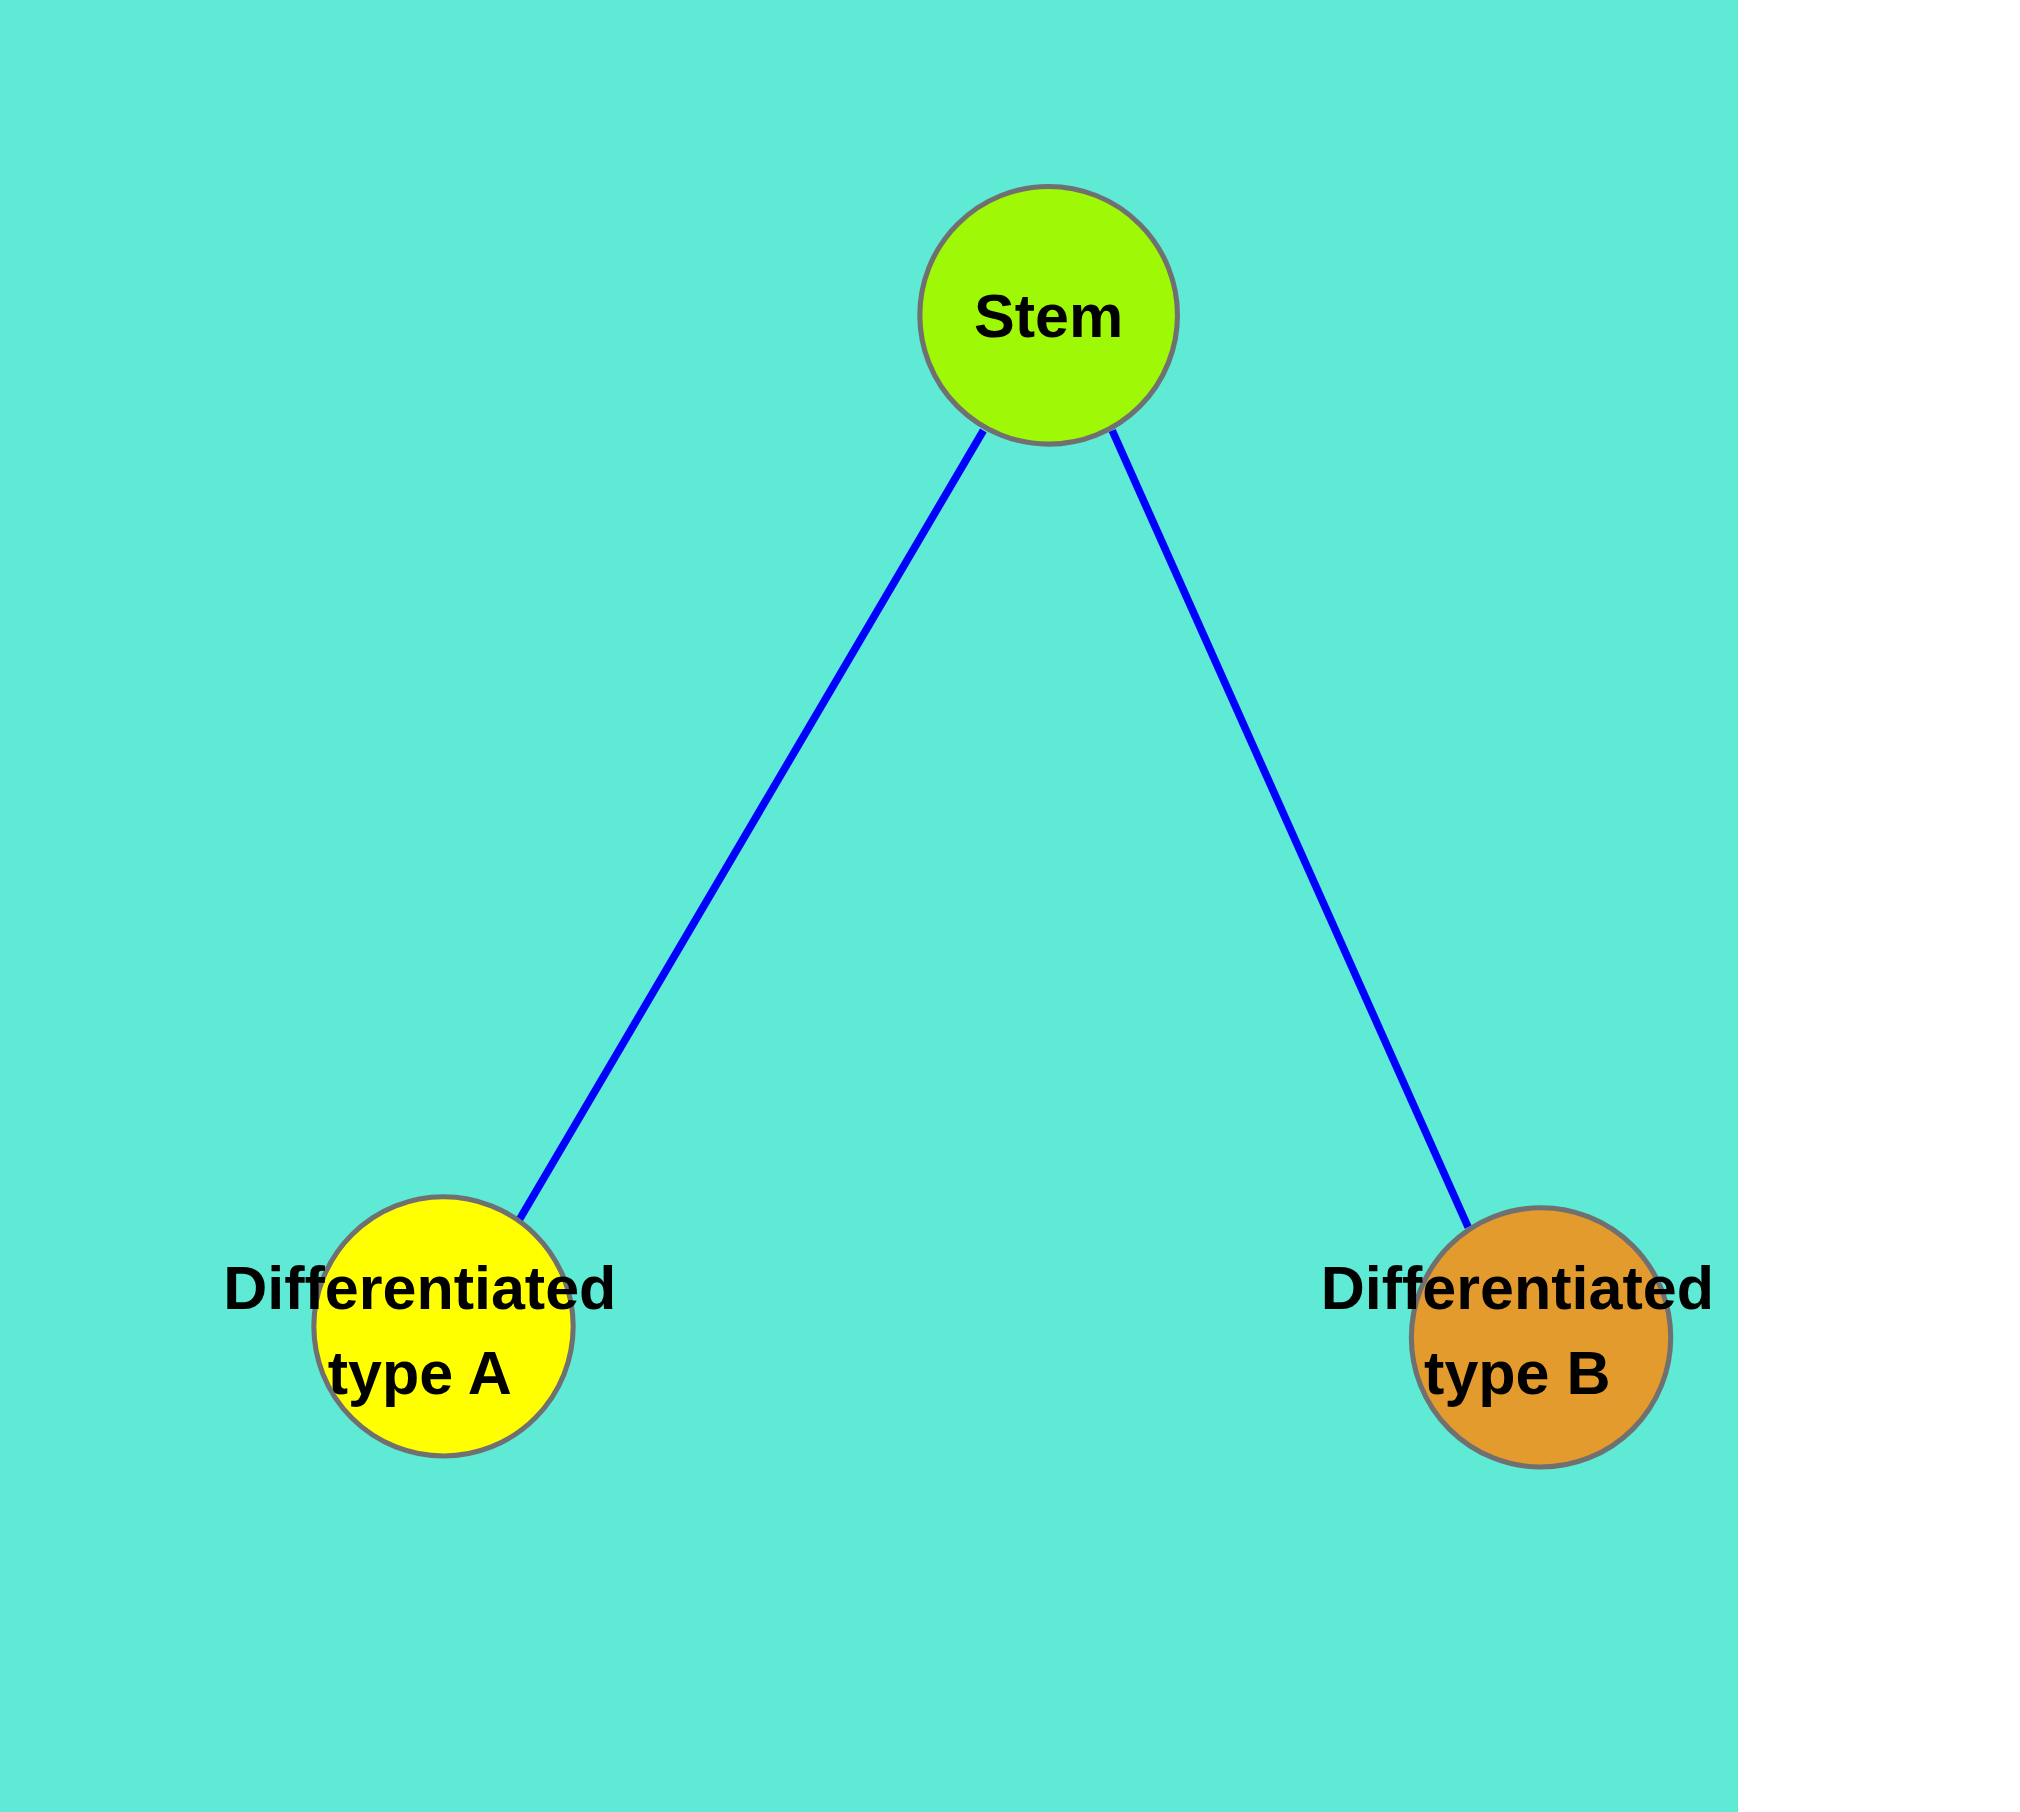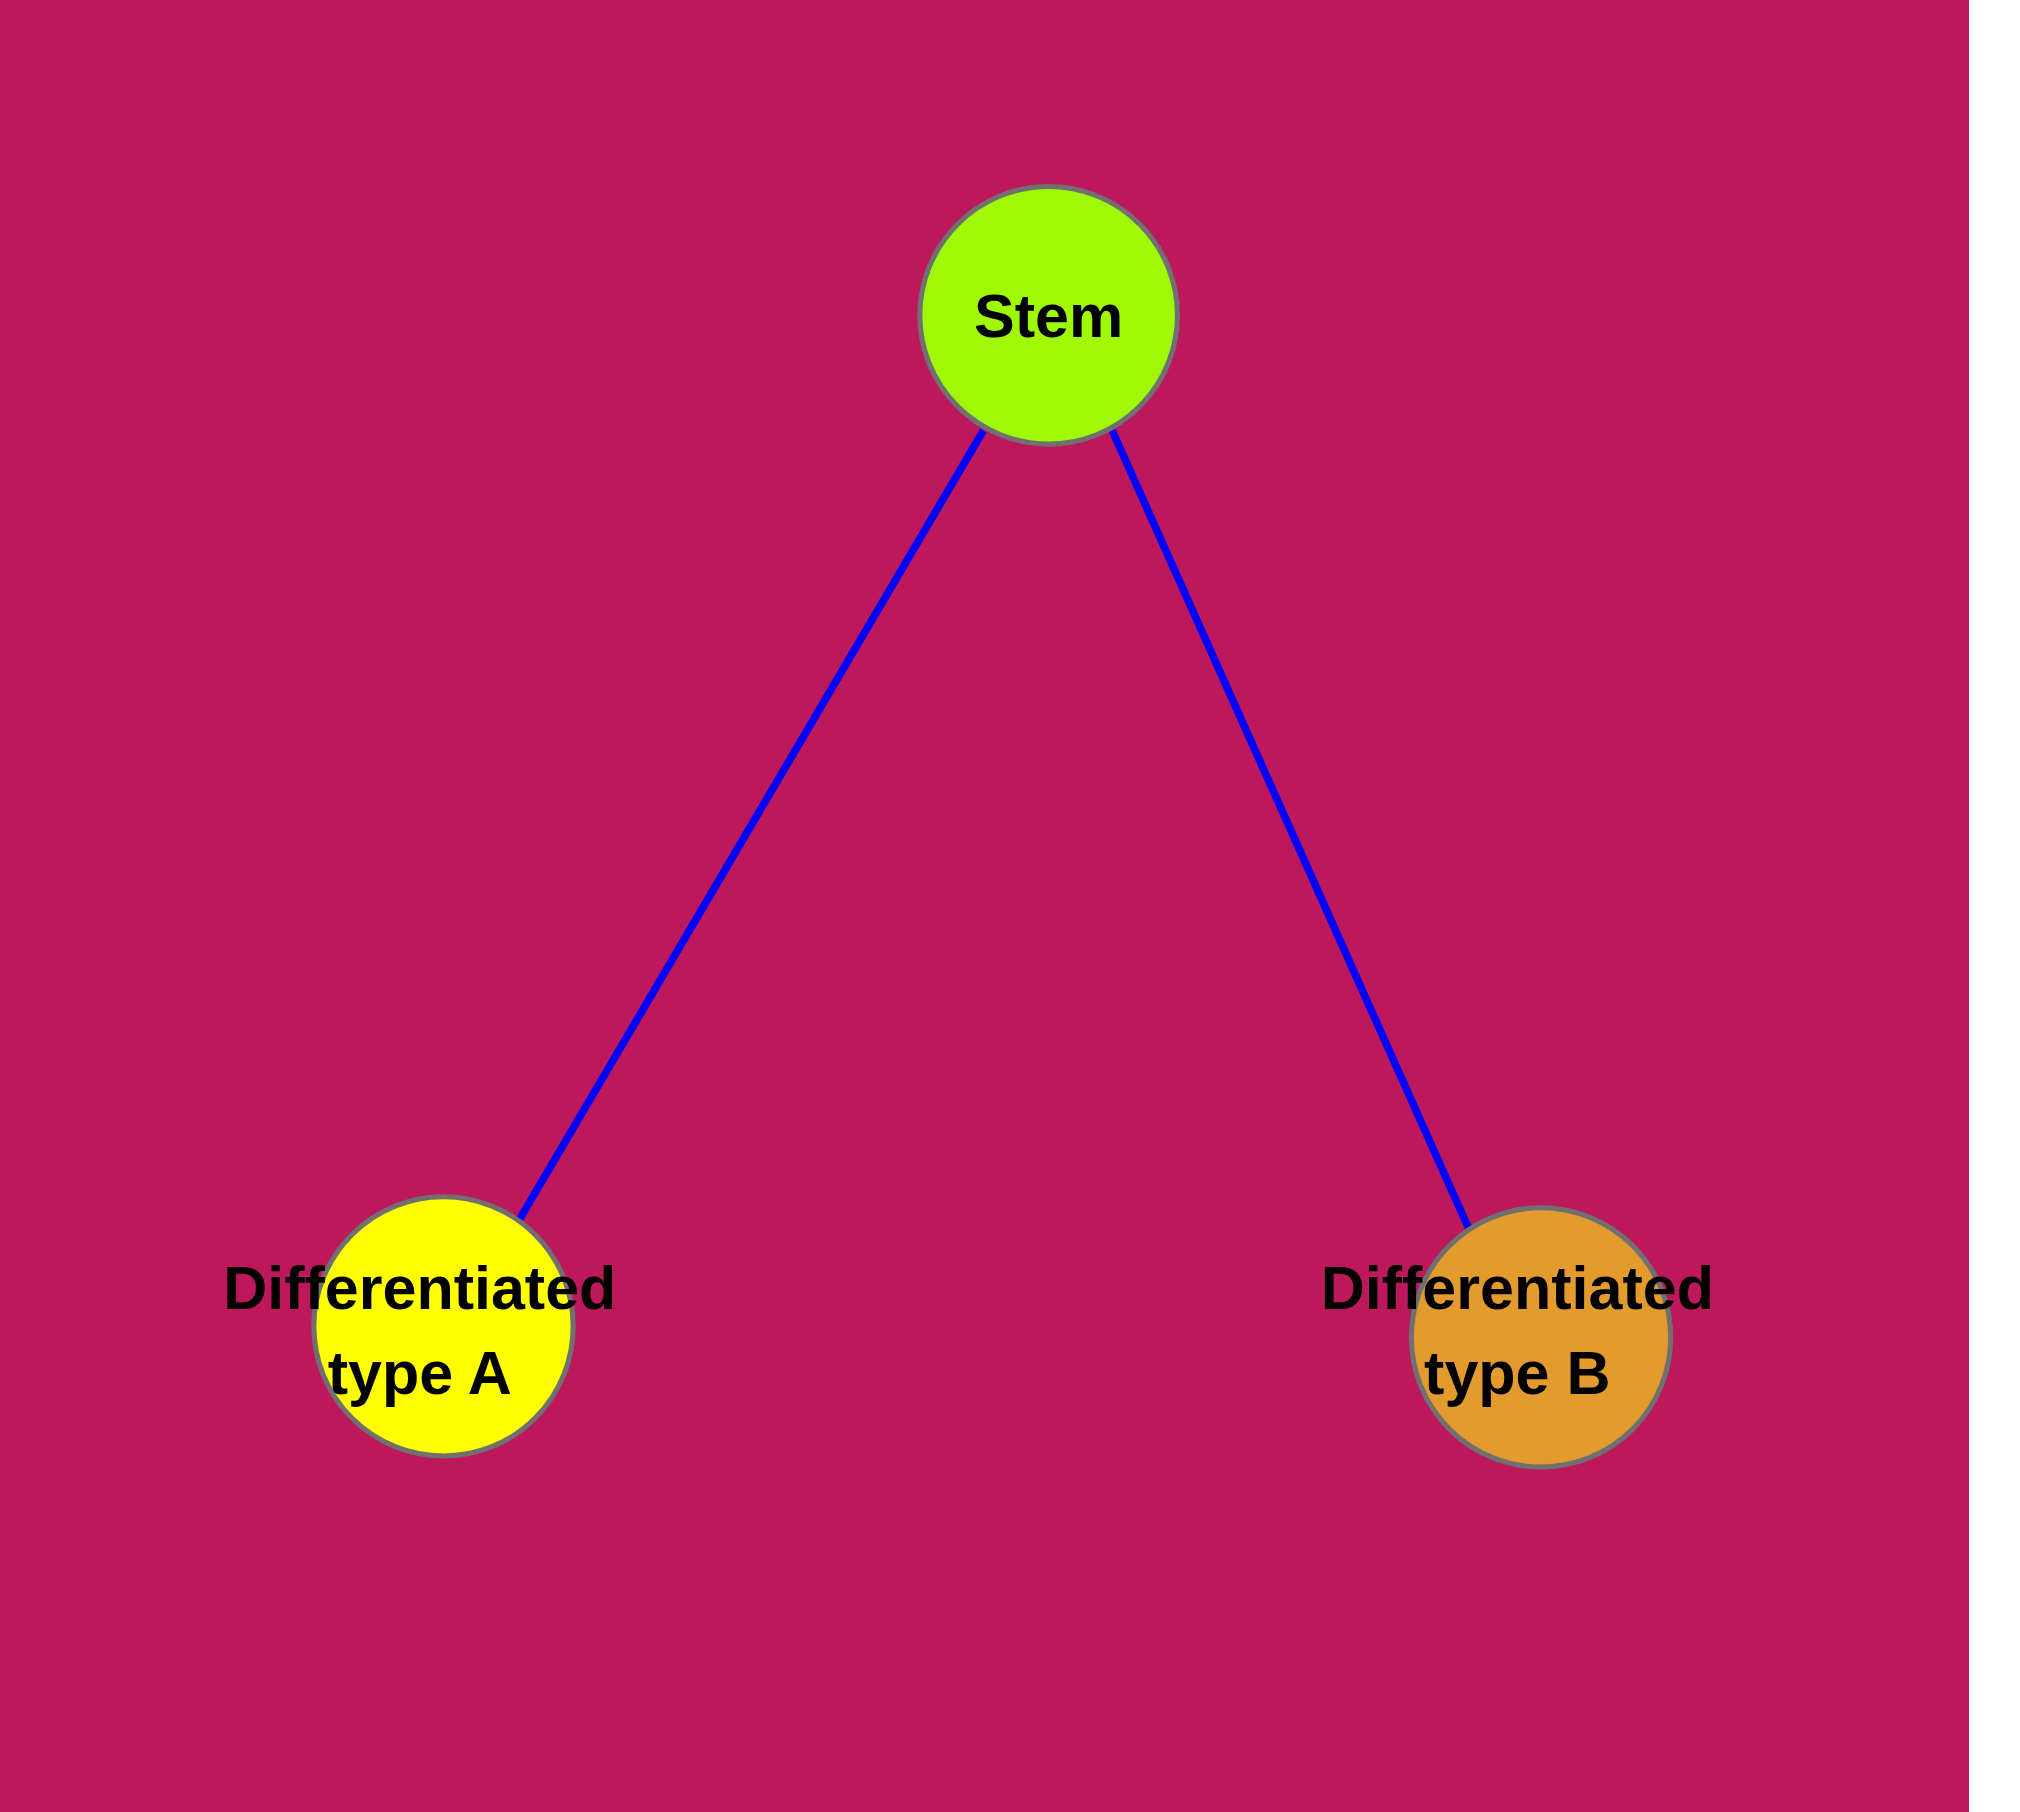--- a/index.html
+++ b/index.html
@@ -2,24 +2,24 @@
 <html style="font-size:13.6px"><head>
 <meta charset="utf-8">
 <style>
   html, body {
     margin: 0;
     padding: 0;
     background: #ffffff;
   }
   #canvas {
     position: relative;
-    width: 1969px;
+    width: 1738px;
     height: 1812px;
     overflow: hidden;
-    background: #be185d;
+    background: #5eead4;
     font-family: "Liberation Sans", sans-serif;
   }
   #graph-svg {
     position: absolute;
     left: 0;
     top: 0;
     width: 2021px;
     height: 1812px;
     display: block;
   }

